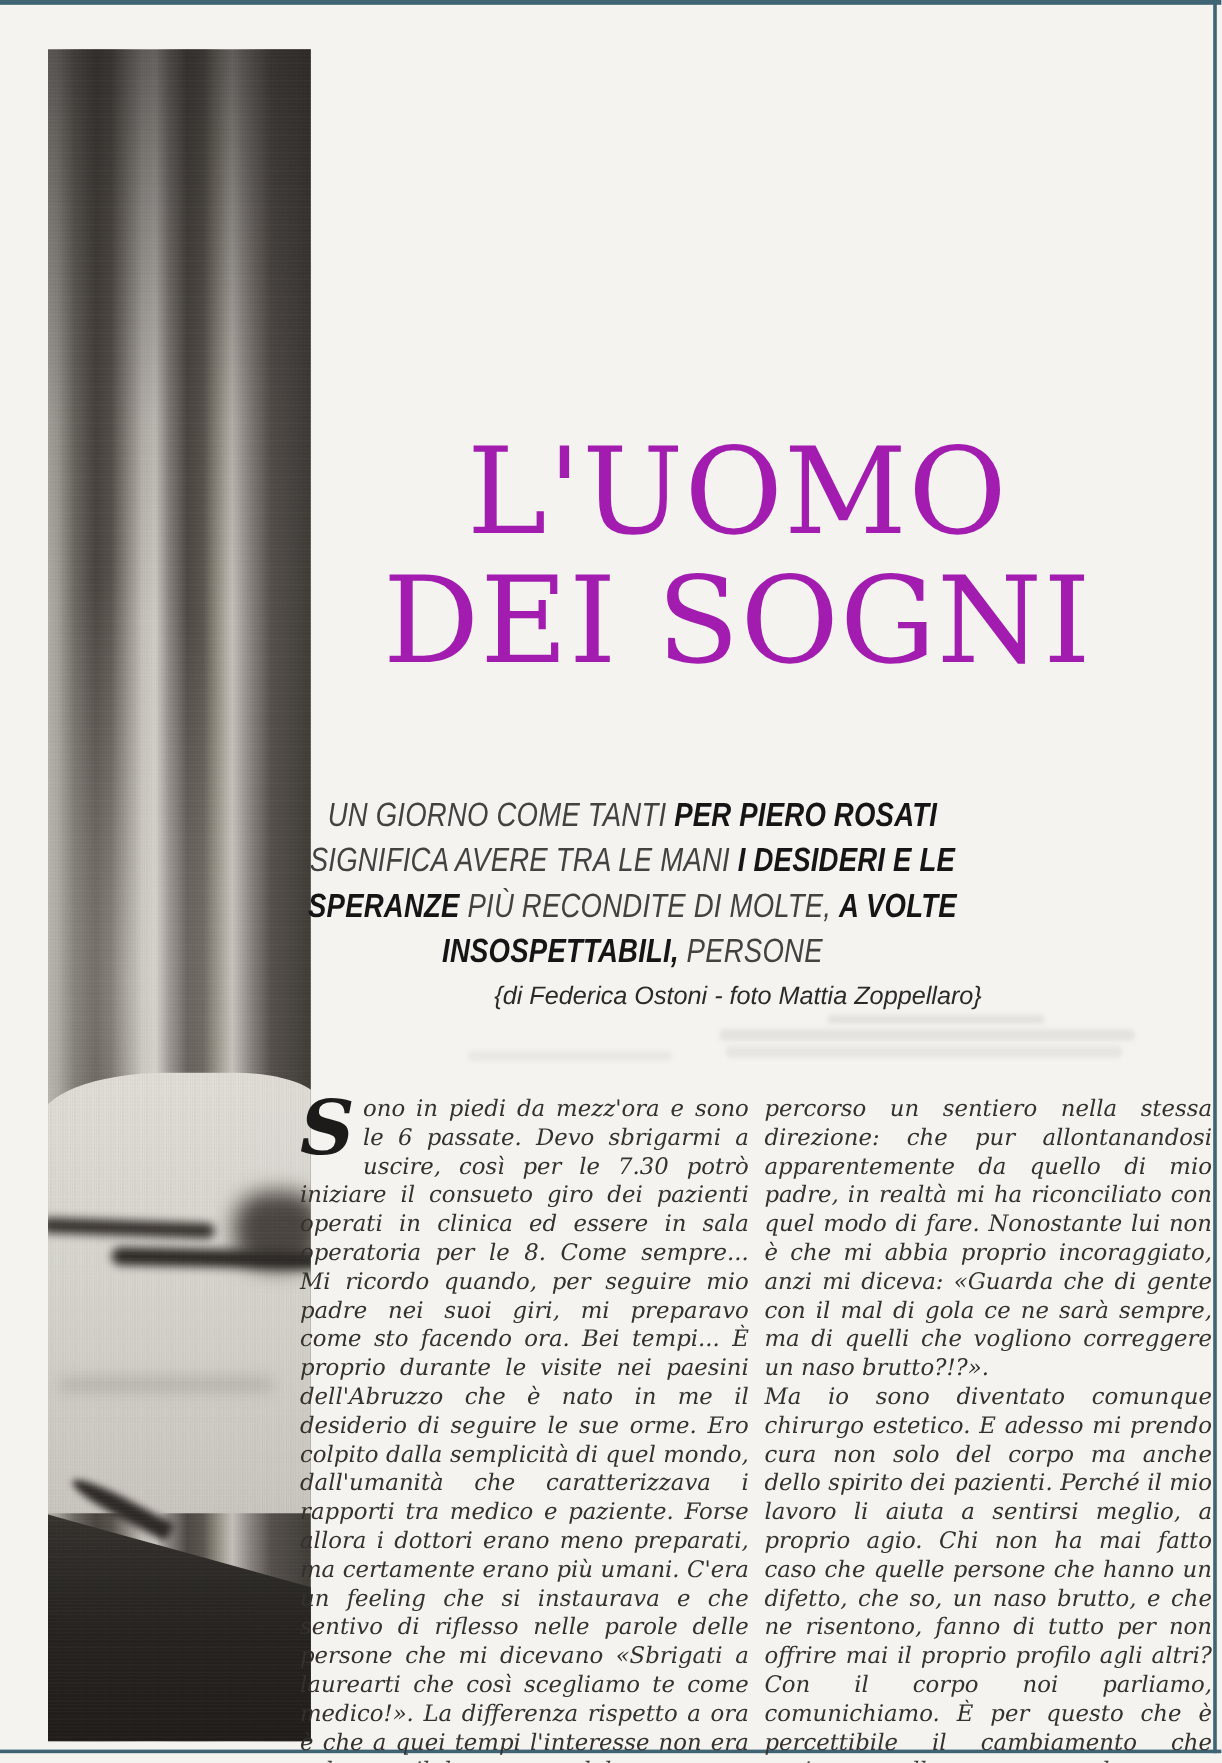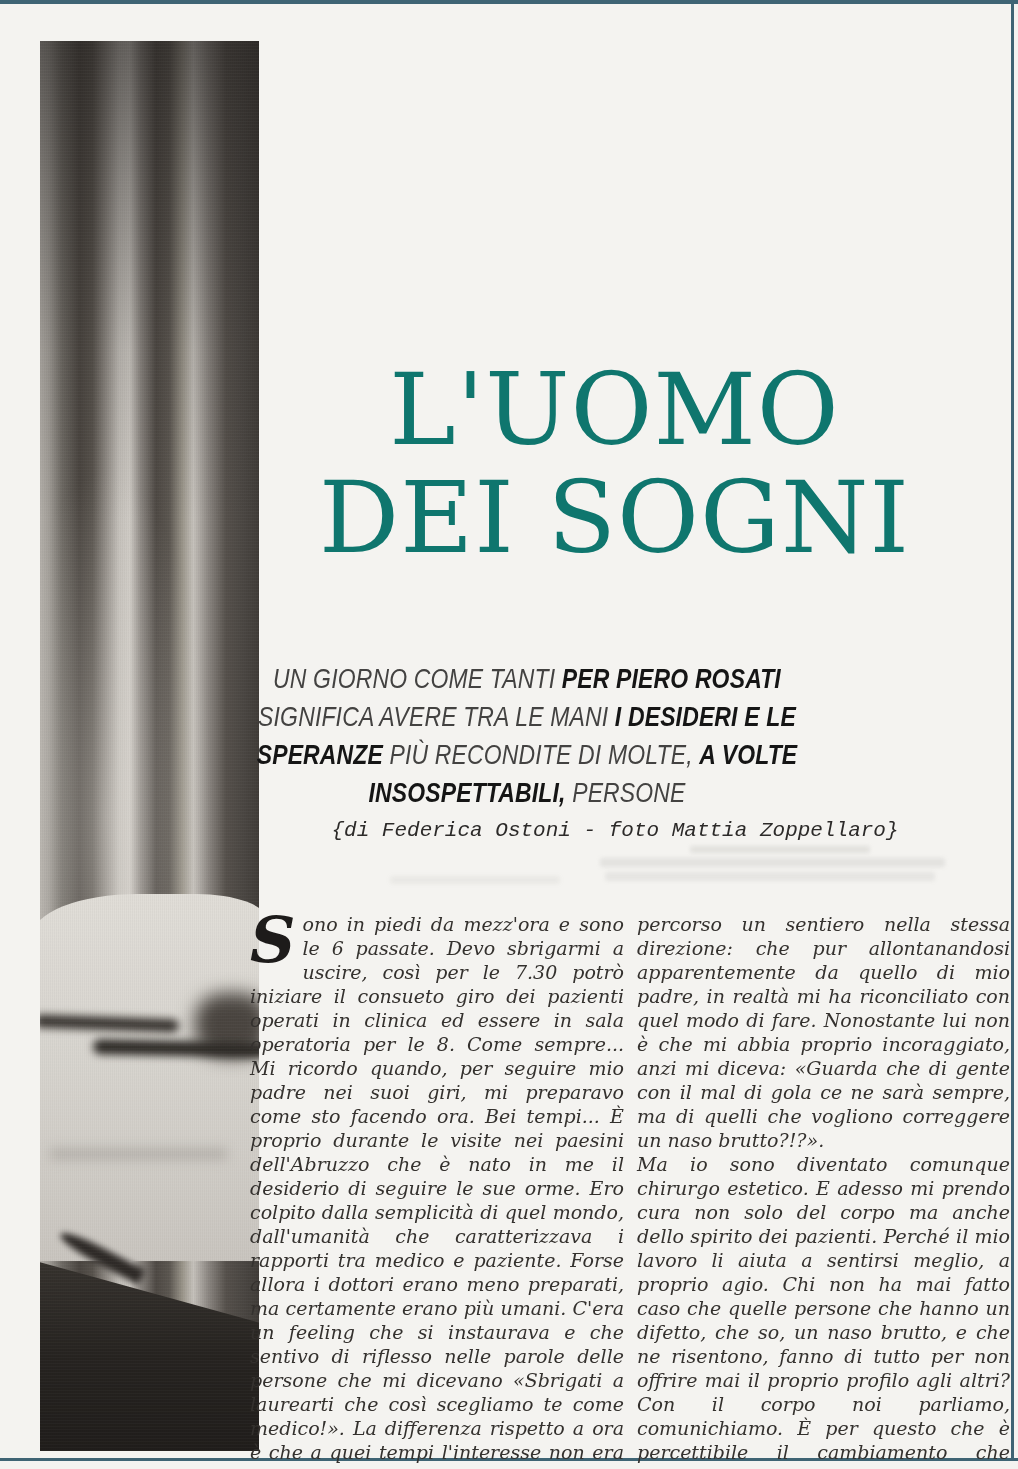--- a/index.html
+++ b/index.html
@@ -37,33 +37,33 @@
     background:linear-gradient(180deg,#3c3833 0%,#262320 55%,#1f1c1a 100%);
     clip-path:polygon(0 14%, 100% 42%, 100% 100%, 0 100%);filter:blur(5px);}
   .photo .blanket-tip{position:absolute;left:7%;top:85.6%;width:92px;height:16px;background:#2e2a27;border-radius:50% 4px 4px 50%;filter:blur(3px);transform:rotate(28deg);}
   .photo .grain{position:absolute;inset:0;opacity:.5;
     background-image:
       repeating-linear-gradient(0deg,rgba(255,255,255,.05) 0 1px,rgba(0,0,0,0) 1px 3px),
       repeating-linear-gradient(90deg,rgba(0,0,0,.05) 0 1px,rgba(255,255,255,0) 1px 2px);}
 
   
   .headline{position:absolute;left:219px;right:8px;top:356px;text-align:center;
-    font-family:"DejaVu Serif",serif;color:#0f766e;}
+    font-family:"DejaVu Serif",serif;color:#a21caf;}
   .headline .line{font-size:100px;line-height:108px;font-weight:400;letter-spacing:1px;white-space:nowrap;}
 
   
   .standfirst{position:absolute;left:127px;top:660px;width:800px;}
   .standfirst .inner{width:760px;margin:0 auto;transform:scaleX(.82);transform-origin:50% 0;
     text-align:center;font-style:italic;font-size:28px;line-height:38px;
     color:#434241;letter-spacing:.2px;}
   .standfirst b{color:#151515;font-weight:700;}
 
   
   .byline{position:absolute;left:230px;top:819px;width:770px;text-align:center;
-    font-family:Liberation Mono, monospace;font-style:italic;font-size:21px;color:#2c2a29;}
+    font-family:Liberation Sans, sans-serif;font-style:italic;font-size:21px;color:#2c2a29;}
 
   
   .ghost{position:absolute;border-radius:3px;filter:blur(2px);}
   .ghost.g1{left:690px;top:846px;width:180px;height:7px;background:rgba(110,110,108,.14);}
   .ghost.g2{left:600px;top:858px;width:345px;height:9px;background:rgba(110,110,108,.12);}
   .ghost.g3{left:605px;top:872px;width:330px;height:9px;background:rgba(110,110,108,.10);}
   .ghost.g4{left:390px;top:876px;width:170px;height:8px;background:rgba(110,110,108,.08);}
 
   
   .bodycol{position:absolute;top:912px;width:374px;

